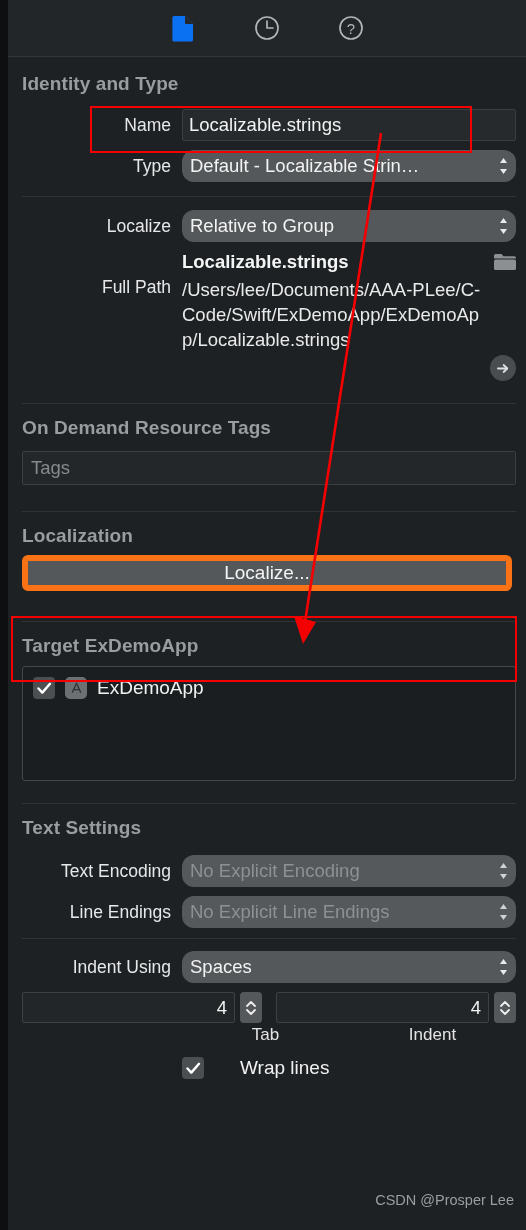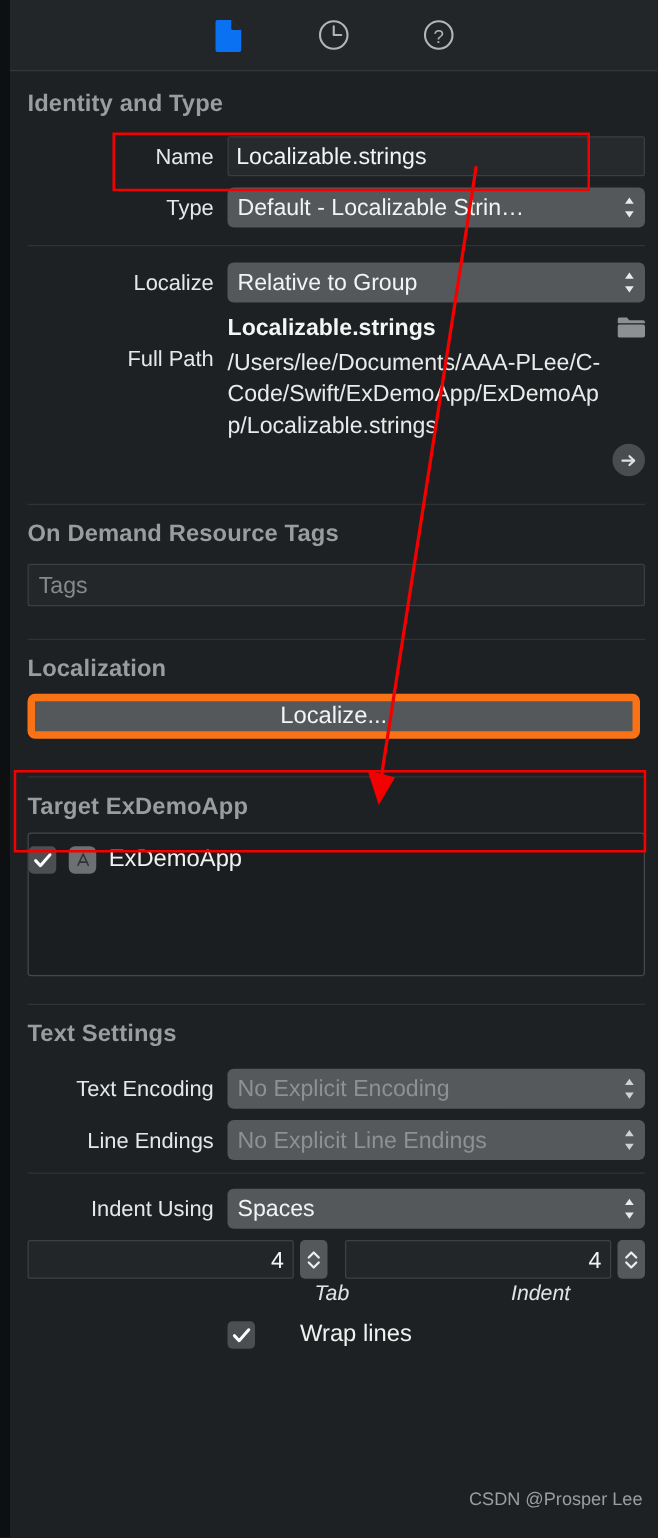--- a/index.html
+++ b/index.html
@@ -56,21 +56,21 @@
     font-size: 18.5px;
     height: 32px;
     line-height: 30px;
     padding: 0 6px;
     flex: 1 1 auto;
     overflow: hidden; white-space: nowrap;
   }
   .popup {
     position: relative;
     background: #55585a;
-    border-radius: 5px;
+    border-radius: 12px;
     color: #f2f3f3;
     font-size: 18.5px;
     height: 32px;
     line-height: 32px;
     padding: 0 30px 0 8px;
     flex: 1 1 auto;
     overflow: hidden; white-space: nowrap; text-overflow: ellipsis;
   }
   .popup.disabled { color: #8e9193; background: #56595b; }
   .chev {
@@ -127,21 +127,21 @@
     font-size: 19px;
     display: flex; align-items: center; justify-content: center;
   }
   
   .target-box {
     margin: 9px 10px 0 14px;
     height: 115px;
     background: #1b1e20;
     border: 1px solid #45484a;
     border-radius: 3px;
-    padding: 10px 0;
+    padding: 10px 10px;
   }
   .target-row { display: flex; align-items: center; gap: 10px; }
   .check {
     width: 22px; height: 22px; border-radius: 4px;
     background: #4c4f51;
     display:flex;align-items:center;justify-content:center;
     flex: 0 0 auto;
   }
   .app-icon {
     width: 22px; height: 22px; border-radius: 5px;
@@ -163,21 +163,21 @@
     text-align: right;
     padding: 0 7px;
     flex: 1 1 auto;
   }
   .stepper {
     width: 22px; height: 31px; margin-left: 5px;
     background: #55585a; border-radius: 4px;
     display:flex;flex-direction:column;align-items:center;justify-content:center;
     flex: 0 0 auto;
   }
-  .sub-labels { display:flex; margin-top: 2px; font-style: italic; }
+  .sub-labels { display:flex; margin-top: 2px; }
   .sub-lbl {
     color: #e3e4e4; font-size: 17px; text-align: center;
     flex: 1 1 0;
   }
   .wrap-row { display:flex; align-items:center; gap: 9px; margin-top: 12px; }
   .wrap-lbl { color: #f0f1f1; font-size: 19px; }
   .watermark {
     position: absolute; right: 12px; bottom: 22px;
     color: #9b9e9f; font-size: 14.5px;
   }

